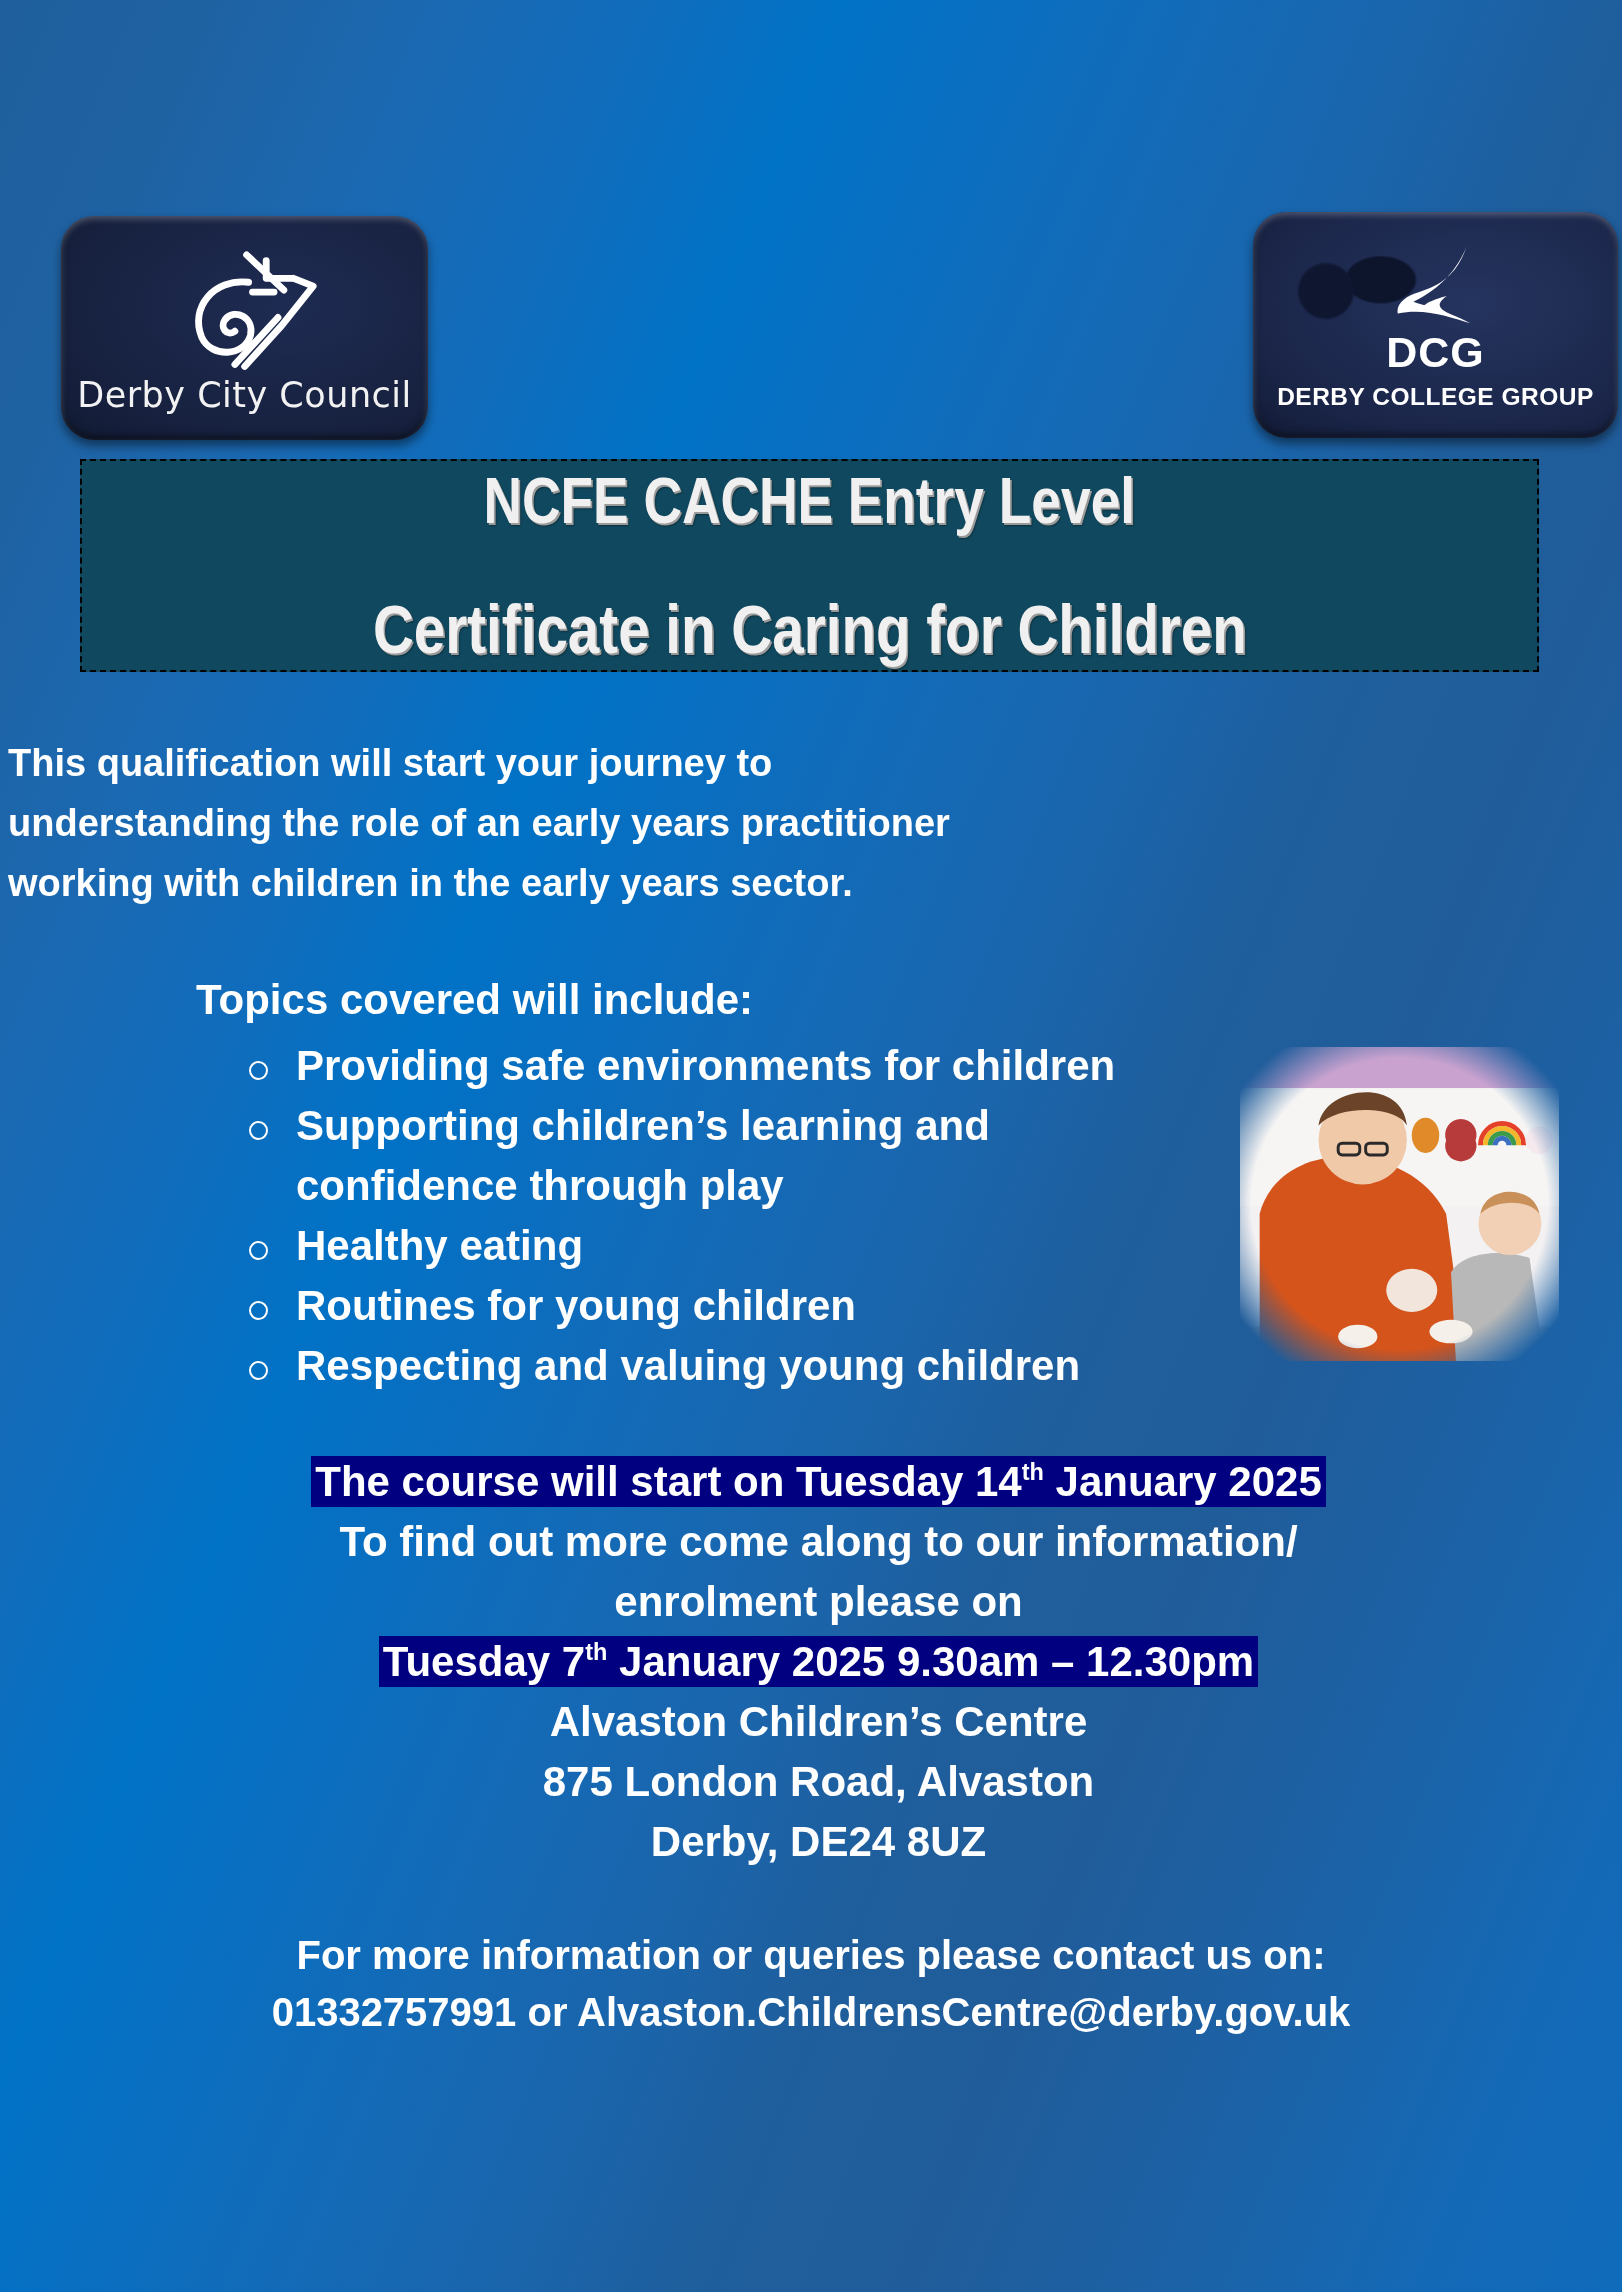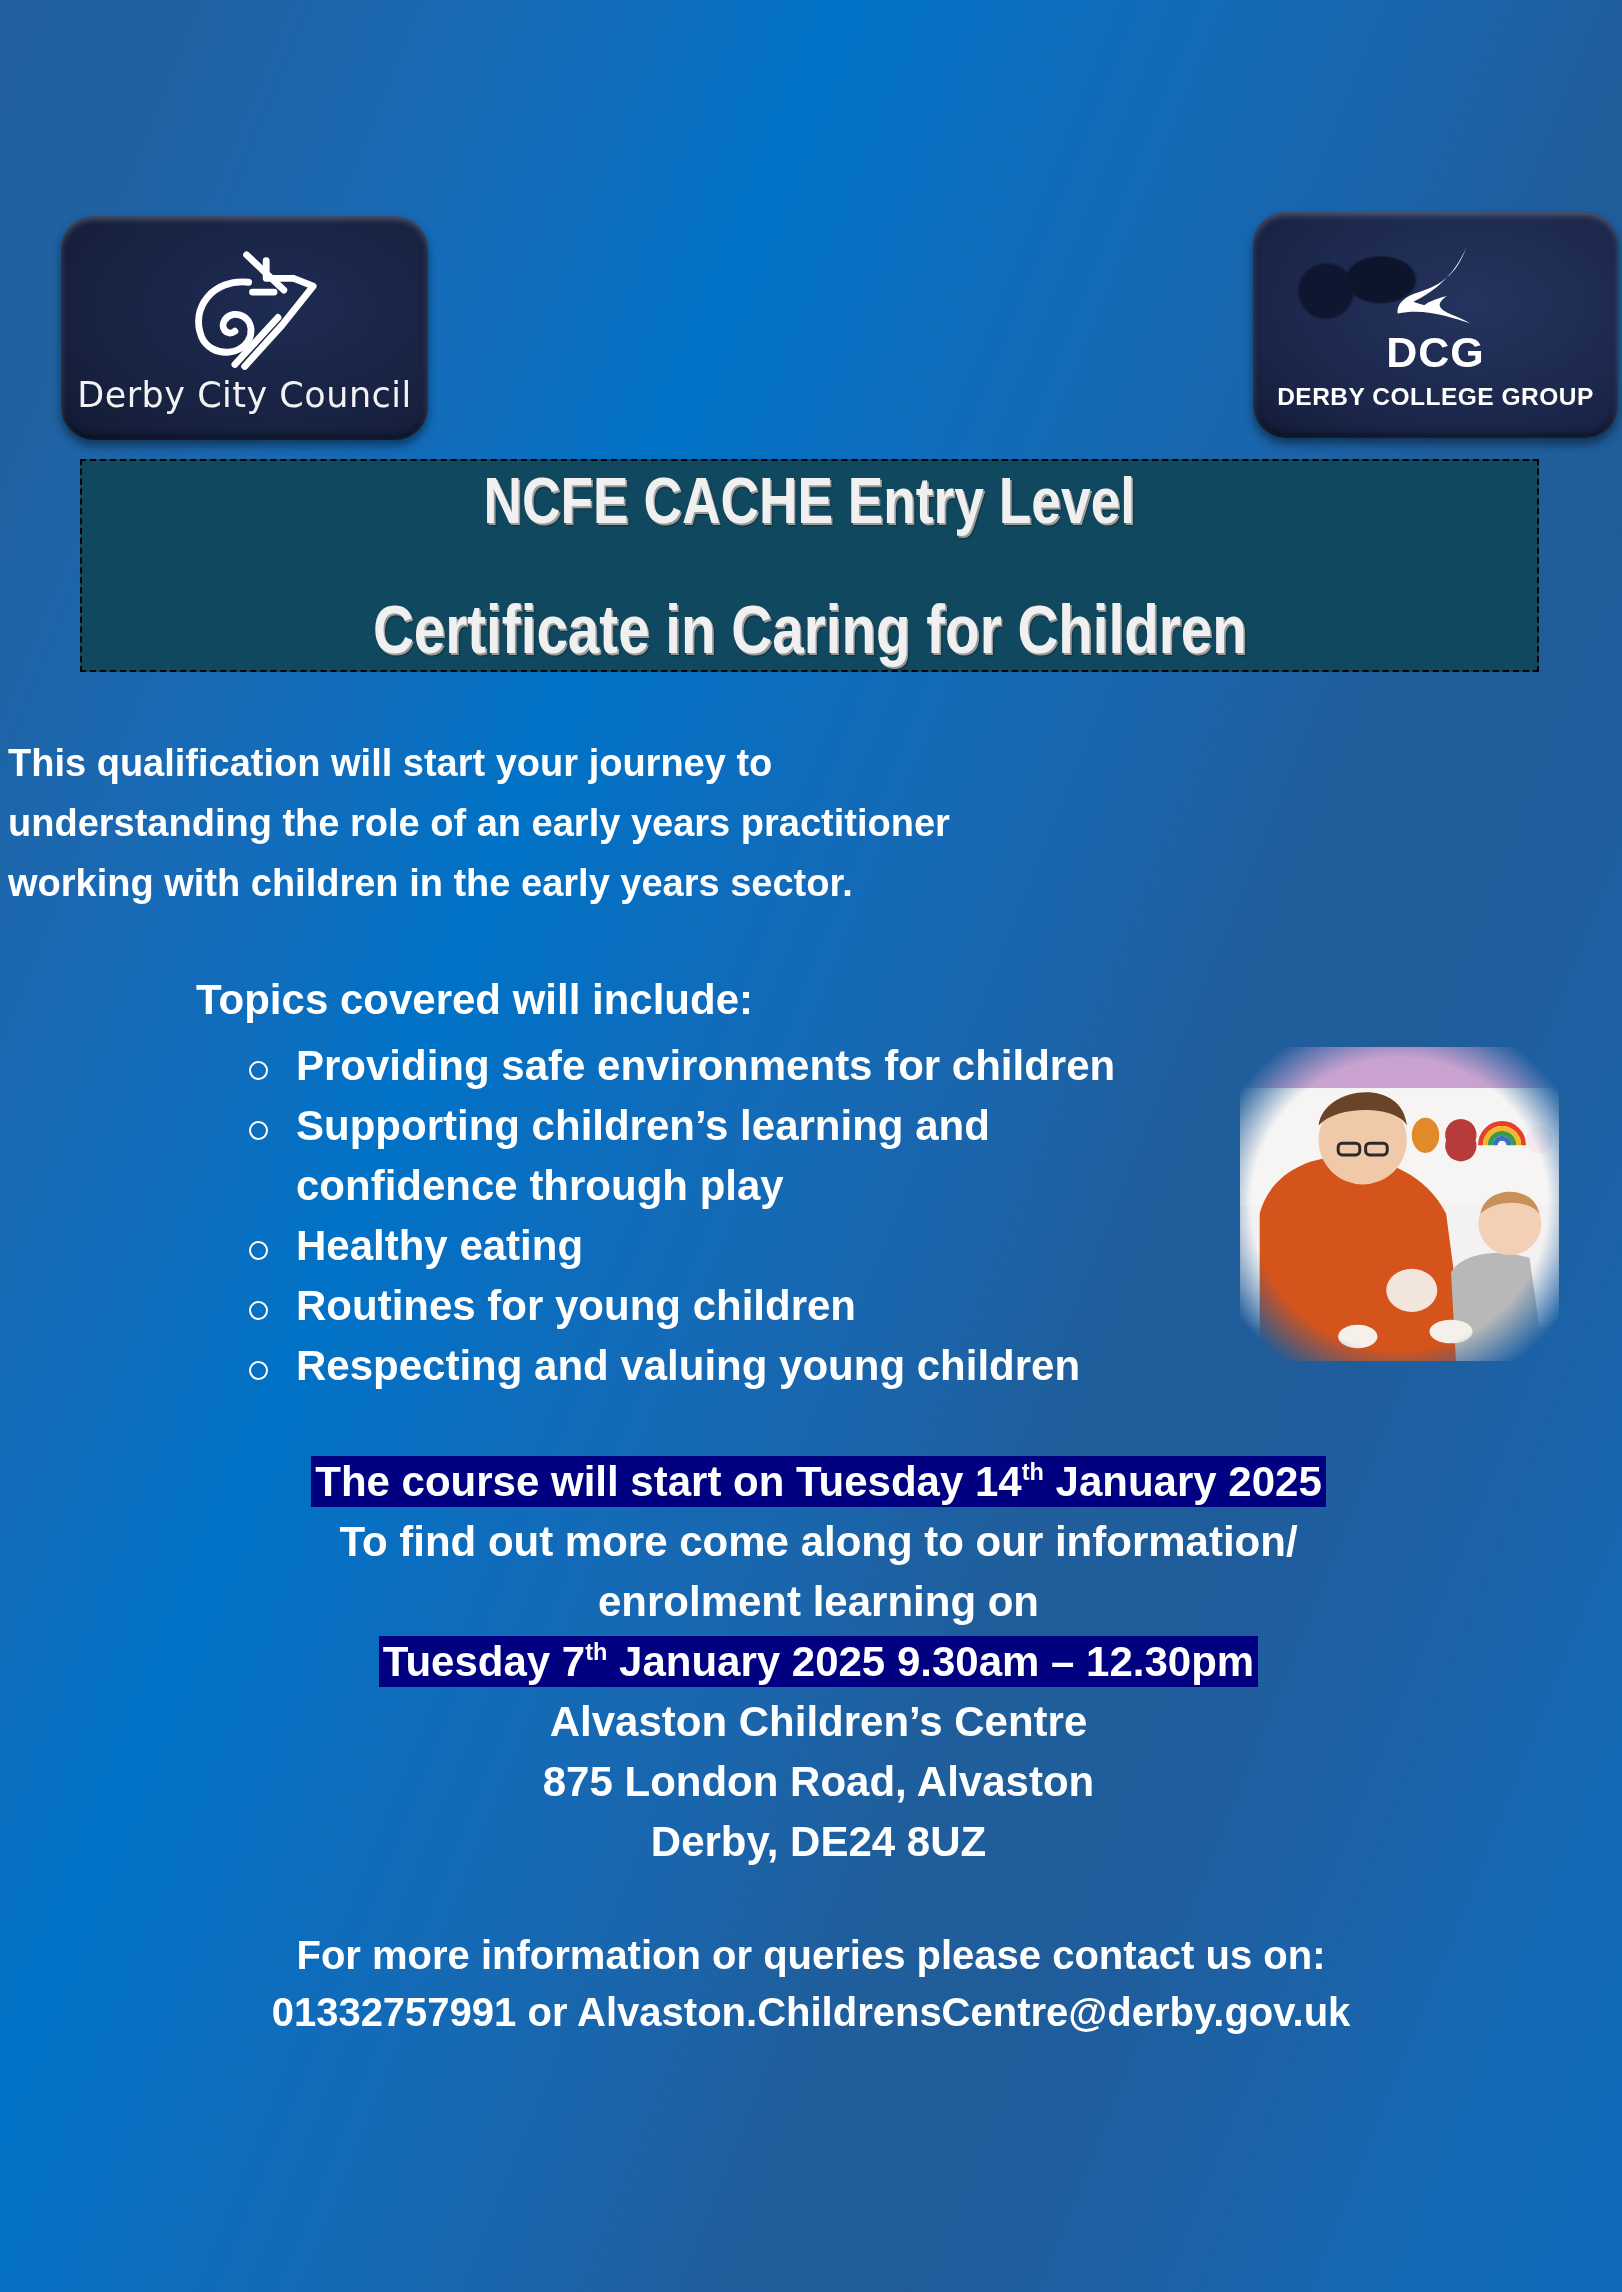--- a/index.html
+++ b/index.html
@@ -163,21 +163,21 @@
     <ellipse cx="215" cy="290" rx="22" ry="12" fill="#f6f0ea"></ellipse>
     <ellipse cx="120" cy="295" rx="20" ry="12" fill="#f6f0ea"></ellipse>
   </svg>
 </div>
 
 <div class="event">
   <div class="row">
     <span class="hl"><span>The course will start on Tuesday 14</span><sup>th</sup><span> January 2025</span></span>
   </div>
   <div class="row">To find out more come along to our information/</div>
-  <div class="row">enrolment learning on</div>
+  <div class="row">enrolment please on</div>
   <div class="row">
     <span class="hl"><span>Tuesday 7</span><sup>th</sup><span> January 2025 9.30am – 12.30pm</span></span>
   </div>
   <div class="row">Alvaston Children’s Centre</div>
   <div class="row">875 London Road, Alvaston</div>
   <div class="row">Derby, DE24 8UZ</div>
 </div>
 
 <div class="contact">
   <div>For more information or queries please contact us on:</div>

